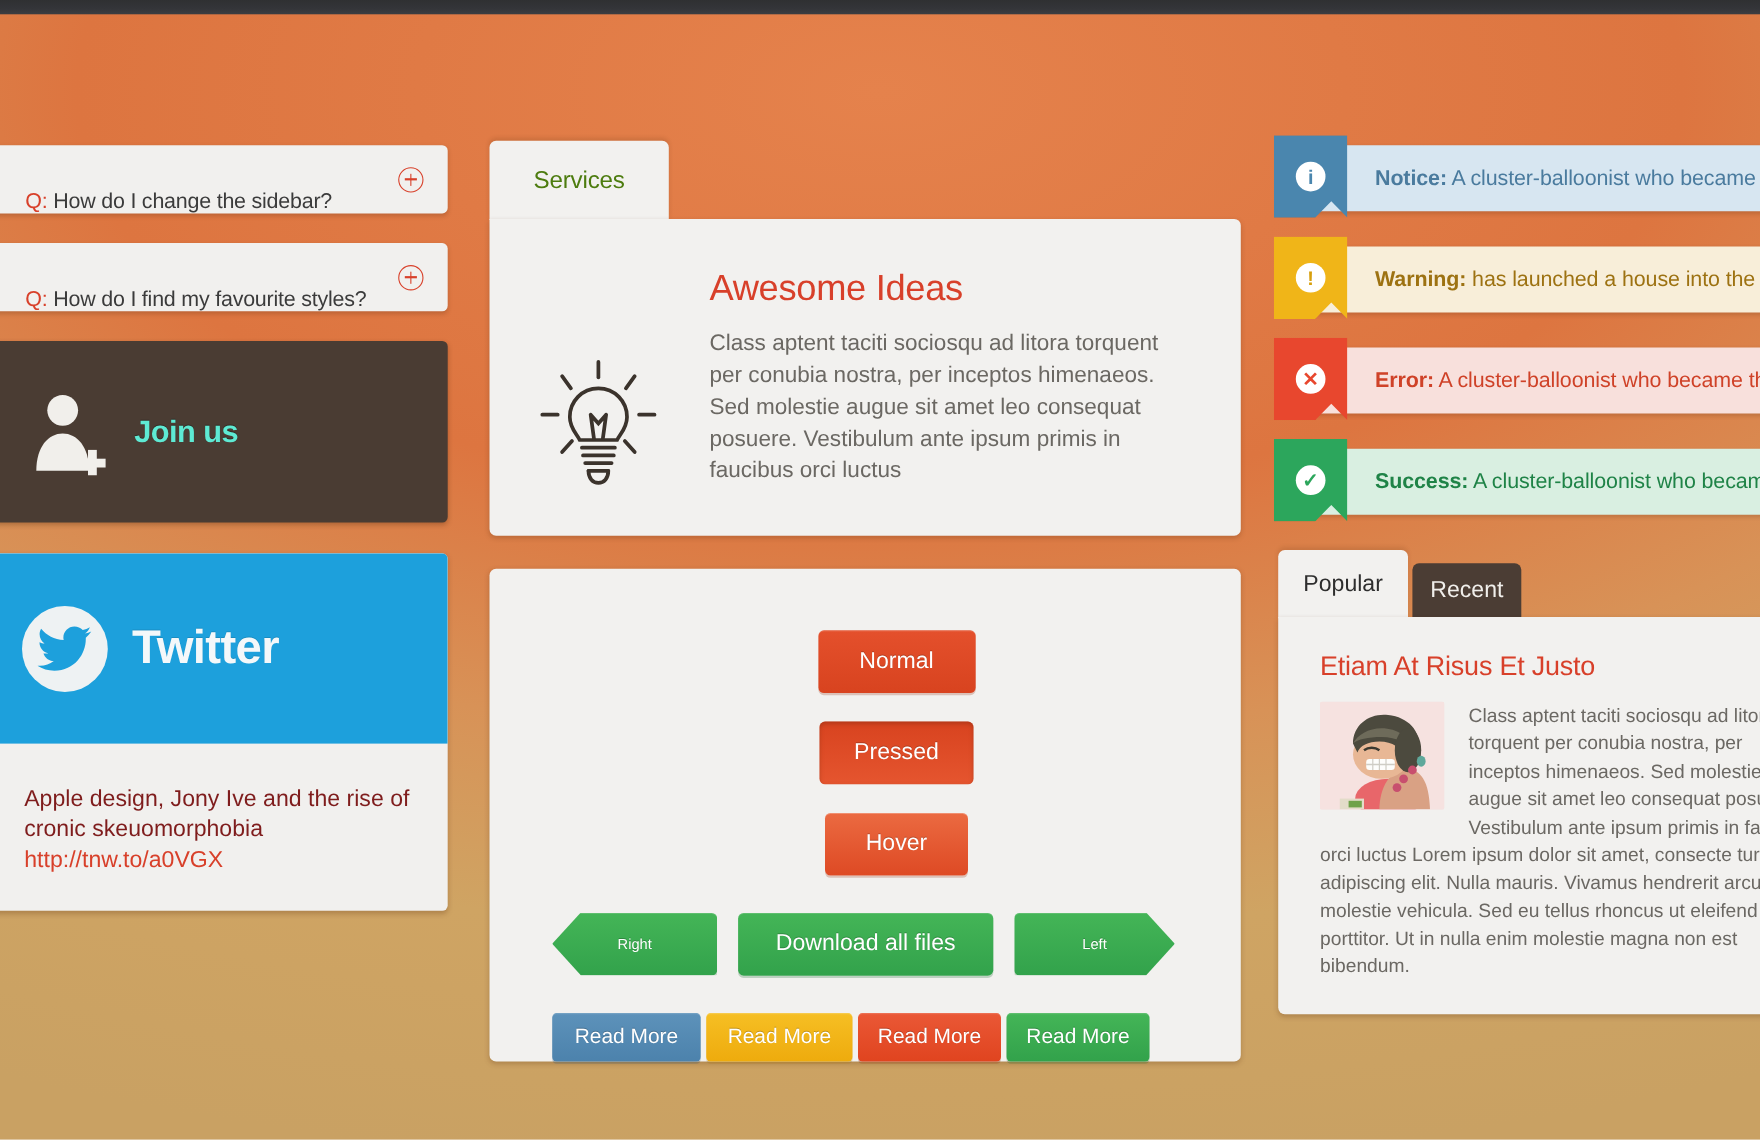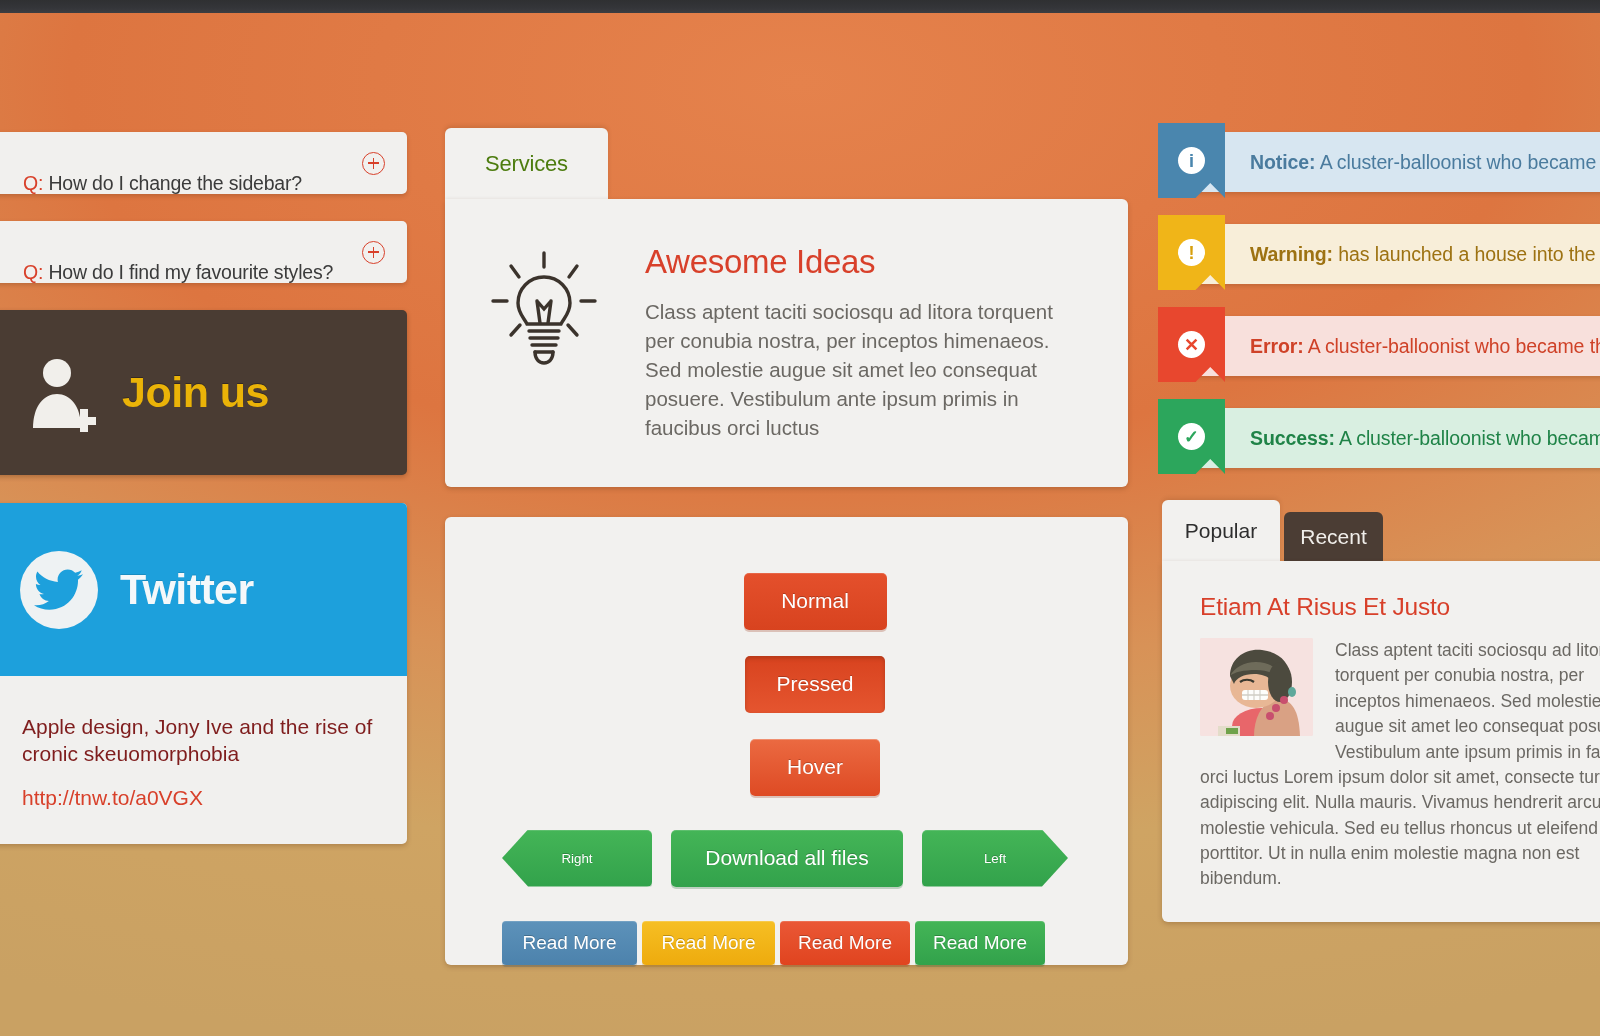--- a/index.html
+++ b/index.html
@@ -49,21 +49,21 @@
 
   .joinus {
     height:165px; margin-bottom:28px;
     background:#4a3c33;
     border-radius:5px;
     box-shadow:0 2px 5px rgba(70,35,10,.3);
     display:flex; align-items:center; padding-left:38px;
   }
   .joinus-icon { width:72px; height:78px; position:relative; flex:0 0 72px; }
   .joinus-label {
-    font-size:43px; font-weight:bold; color:#eab308;
+    font-size:28px; font-weight:bold; color:#5eead4;
     margin-left:20px; letter-spacing:-.5px;
     text-shadow:0 -1px 0 rgba(0,0,0,.3);
   }
 
   .twitter-card {
     border-radius:5px; overflow:hidden;
     box-shadow:0 2px 5px rgba(90,45,15,.27);
     background:#f1f0ee;
   }
   .twitter-head {
@@ -75,21 +75,21 @@
     background:#eef2f3; flex:0 0 78px;
     display:flex; align-items:center; justify-content:center;
   }
   .twitter-label {
     font-size:43px; font-weight:bold; color:#f4f8fa;
     margin-left:22px; letter-spacing:-.6px;
     text-shadow:0 -1px 0 rgba(0,0,0,.12);
   }
   .twitter-body { padding:38px 30px 34px 30px; }
   .tweet-text { font-size:21px; line-height:1.28; color:#7f1d1d; }
-  .tweet-link { font-size:21px; color:#d8402a; display:block; margin-top:18px; }
+  .tweet-link { font-size:21px; color:#d8402a; display:block; margin-top:2px; }
 
   
   .center-col { position:absolute; left:445px; top:115px; width:683px; }
 
   .tabs-row { position:relative; height:72px; }
   .tab {
     position:absolute; bottom:0;
     font-size:22px; letter-spacing:-.2px;
     display:flex; align-items:center; justify-content:center;
   }
@@ -106,20 +106,21 @@
     border-radius:6px 6px 0 0;
     box-shadow:0 -1px 3px rgba(70,35,10,.22);
     z-index:2;
   }
   .services-panel {
     position:relative; z-index:4; margin-top:-1px;
     min-height:281px; padding:44px 40px 44px 44px;
     display:flex; border-radius:0 6px 6px 6px;
     background:#f2f1ef;
     box-shadow:0 2px 5px rgba(90,45,15,.26);
+    align-items:flex-end;
   }
   .bulb-wrap { flex:0 0 140px; padding-top:6px; }
   .service-body { flex:1; padding-left:16px; }
   .service-title {
     font-size:33px; color:#d8402a; letter-spacing:-.3px; margin-bottom:16px;
   }
   .service-text { font-size:20.5px; line-height:1.42; color:#6b6863; }
 
   .buttons-panel {
     margin-top:30px; min-height:357px;

